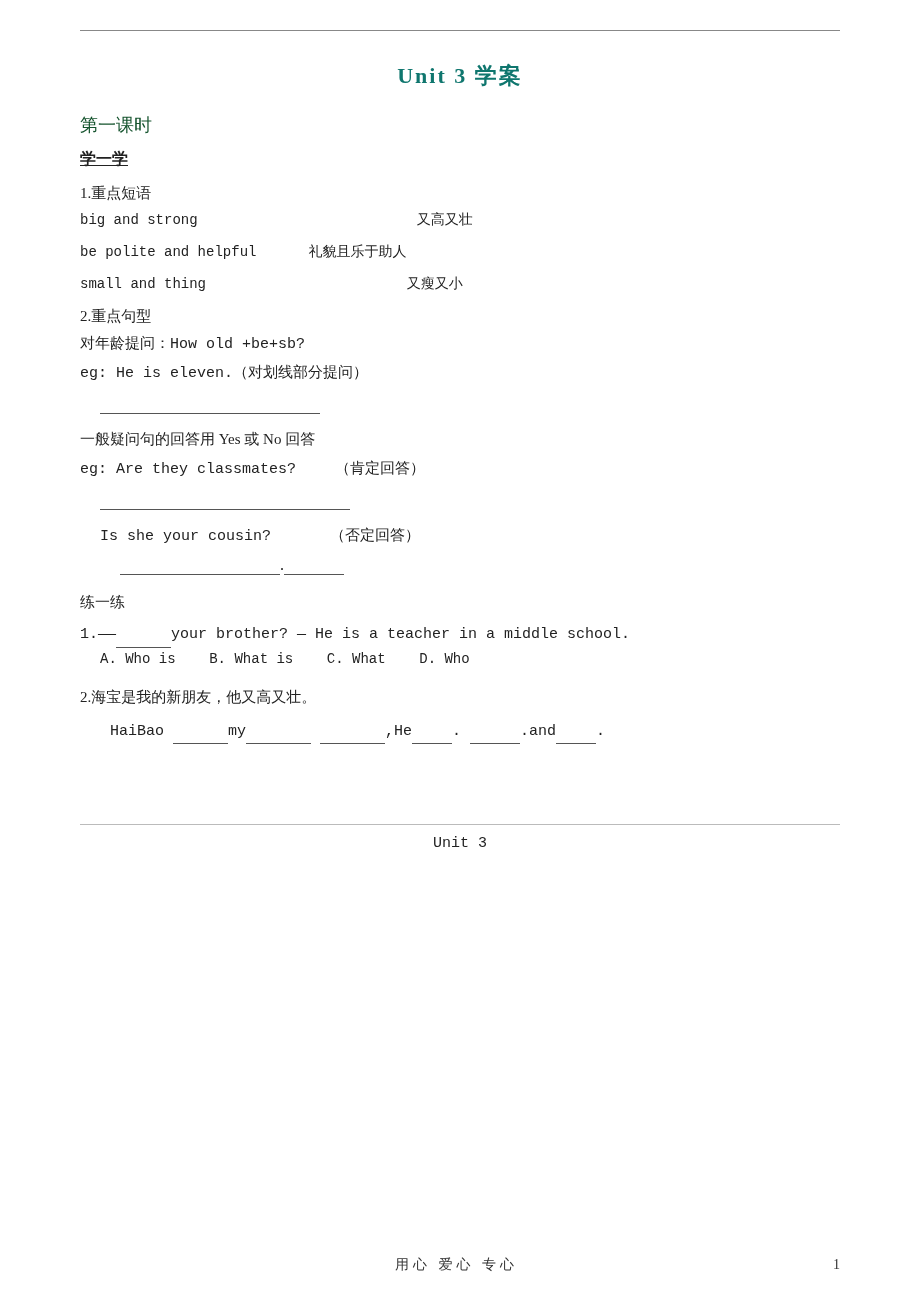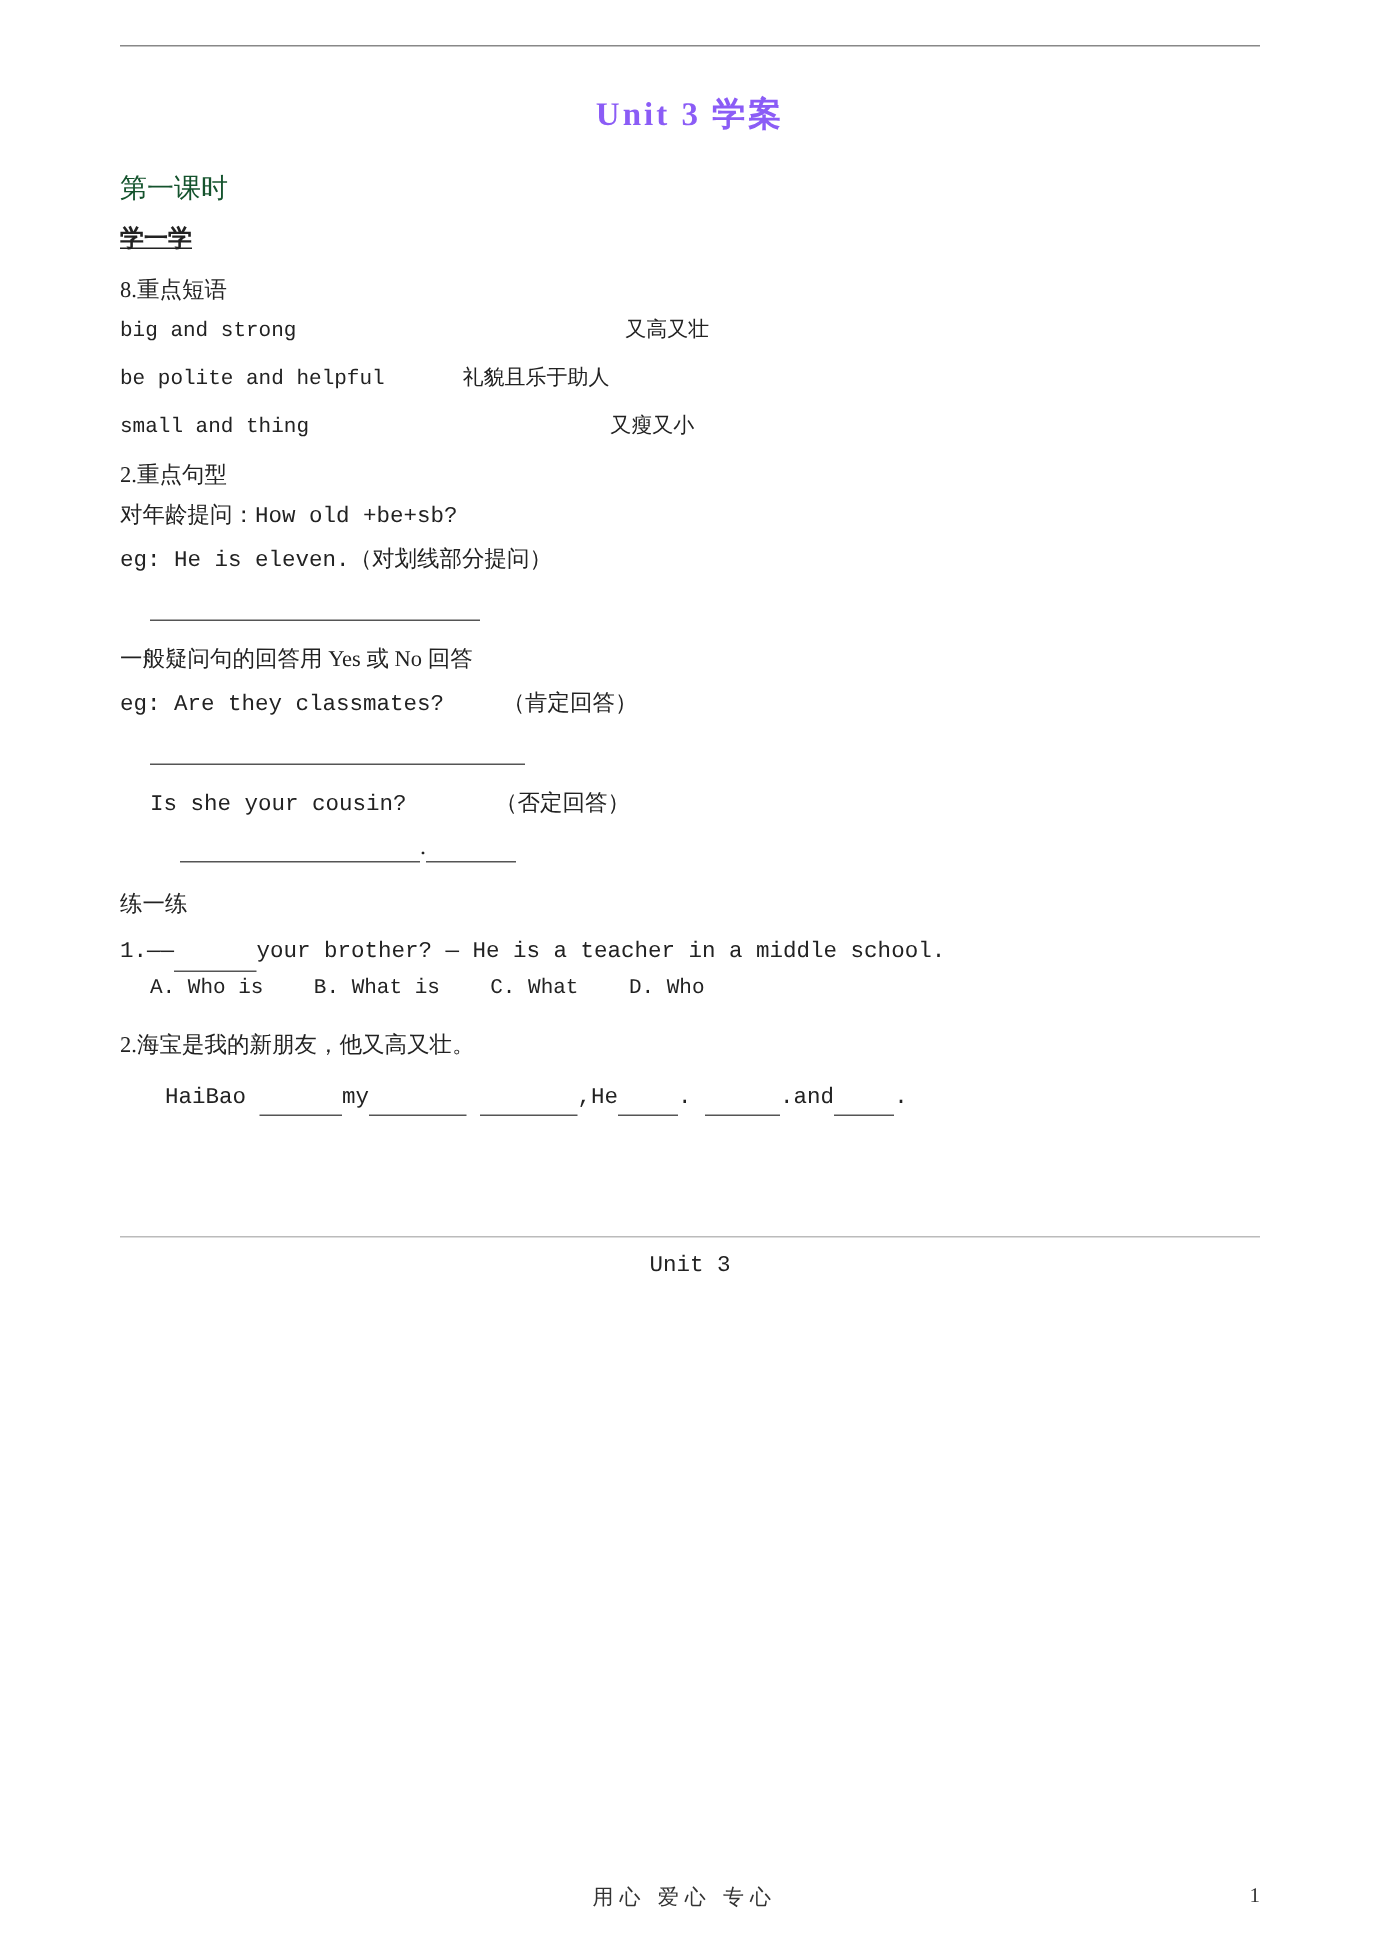--- a/index.html
+++ b/index.html
@@ -25,21 +25,21 @@
 
     .top-line {
       border-top: 1.5px solid #888;
       margin-bottom: 30px;
     }
 
     .page-title {
       text-align: center;
       font-size: 22px;
       font-weight: bold;
-      color: #8b5cf6;
+      color: #0f766e;
       margin-bottom: 22px;
       letter-spacing: 2px;
     }
 
     .section-label {
       font-size: 18px;
       color: #14532d;
       margin-bottom: 12px;
     }
 
@@ -180,21 +180,21 @@
 <div class="page-container">
 
   <div class="top-line"></div>
 
   <div class="page-title">Unit 3 学案</div>
 
   <div class="section-label">第一课时</div>
 
   <div class="section-heading">学一学</div>
 
-  <div class="subsection-title">8.重点短语</div>
+  <div class="subsection-title">1.重点短语</div>
 
   <div class="vocab-line">
     <span class="vocab-english">big and strong</span>
     <span style="display:inline-block;width:100px;"></span>
     <span class="vocab-chinese note-cn">又高又壮</span>
   </div>
 
   <div class="vocab-line">
     <span class="vocab-english">be polite and helpful</span>
     <span class="vocab-chinese note-cn">礼貌且乐于助人</span>

